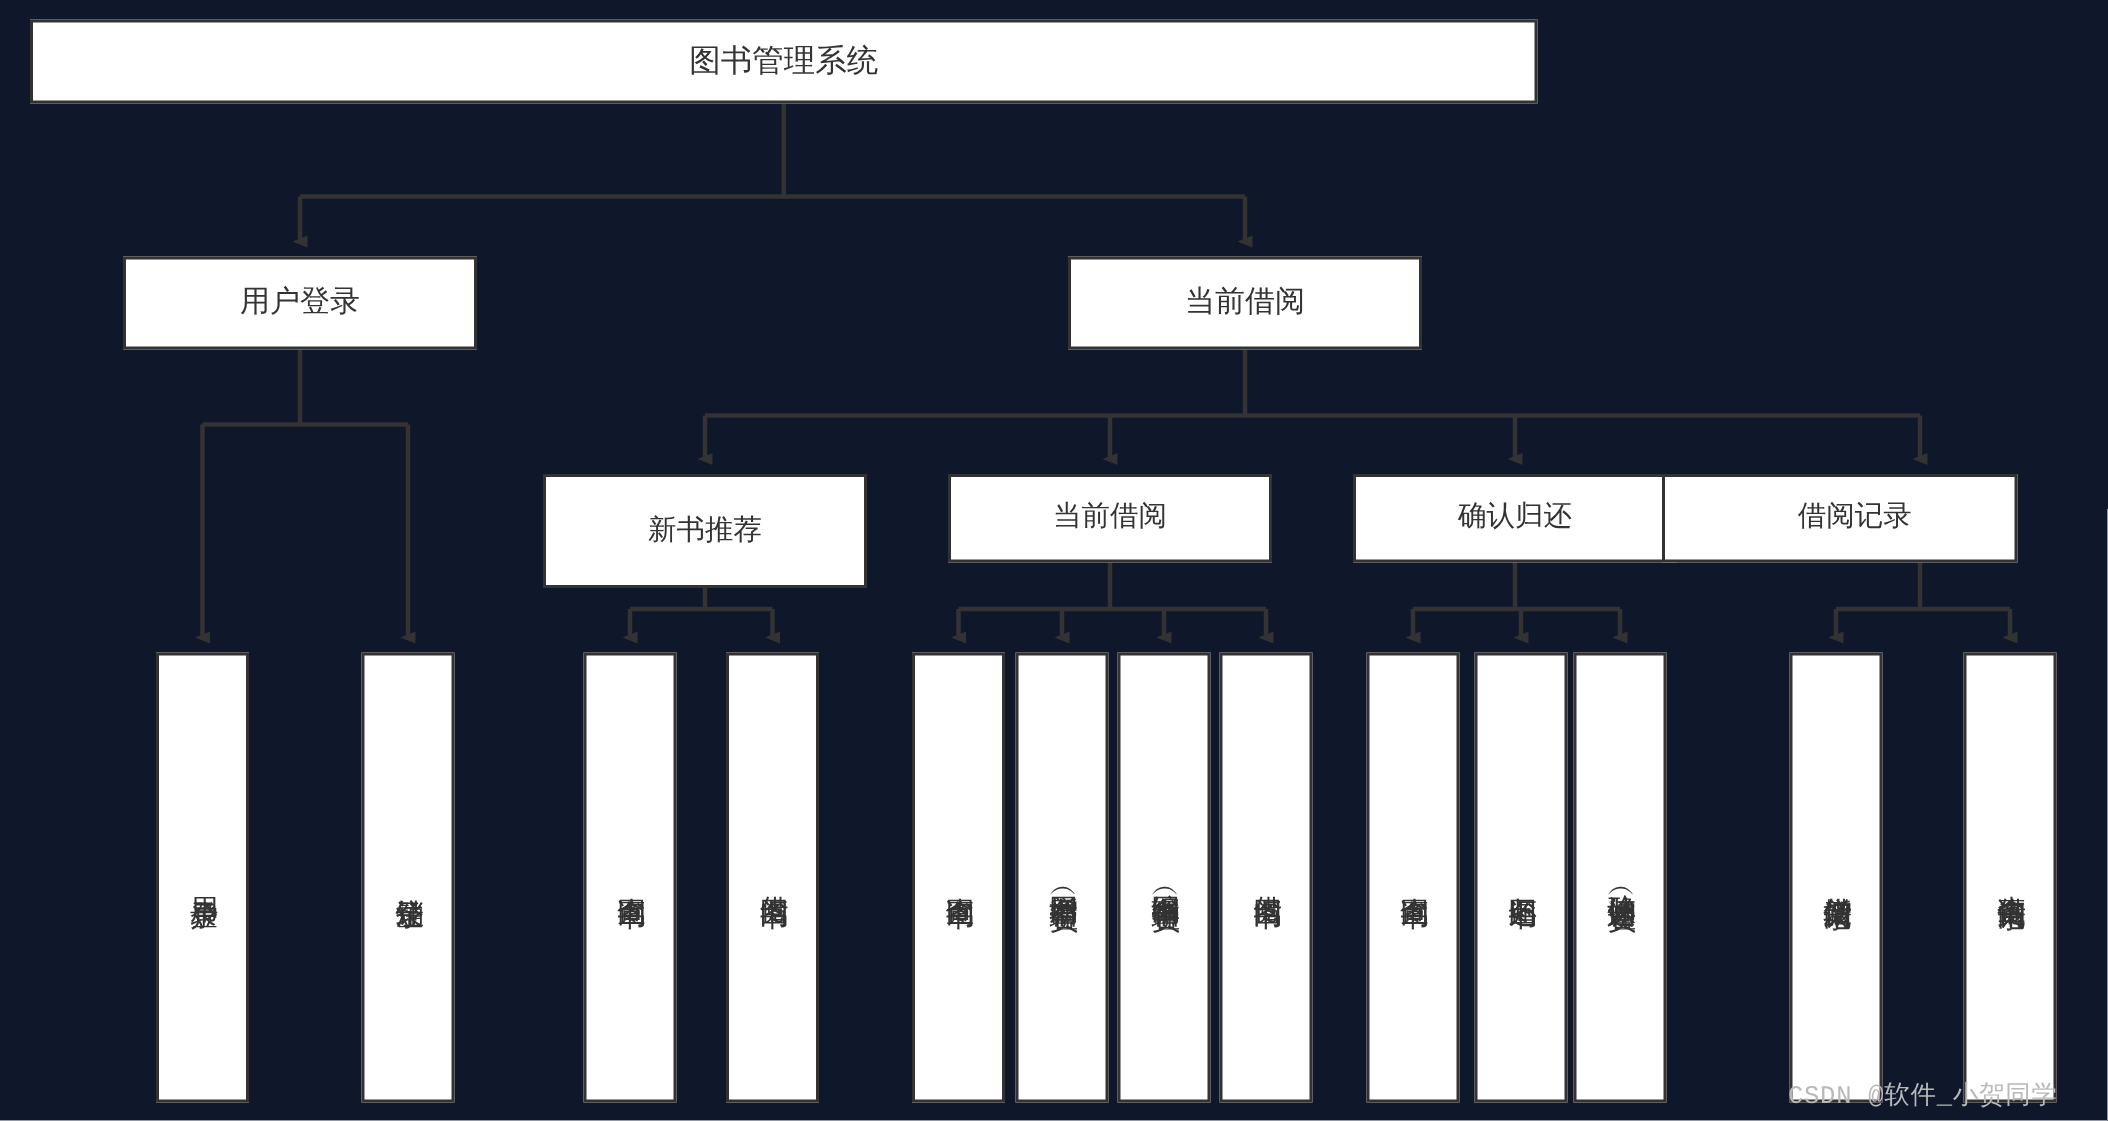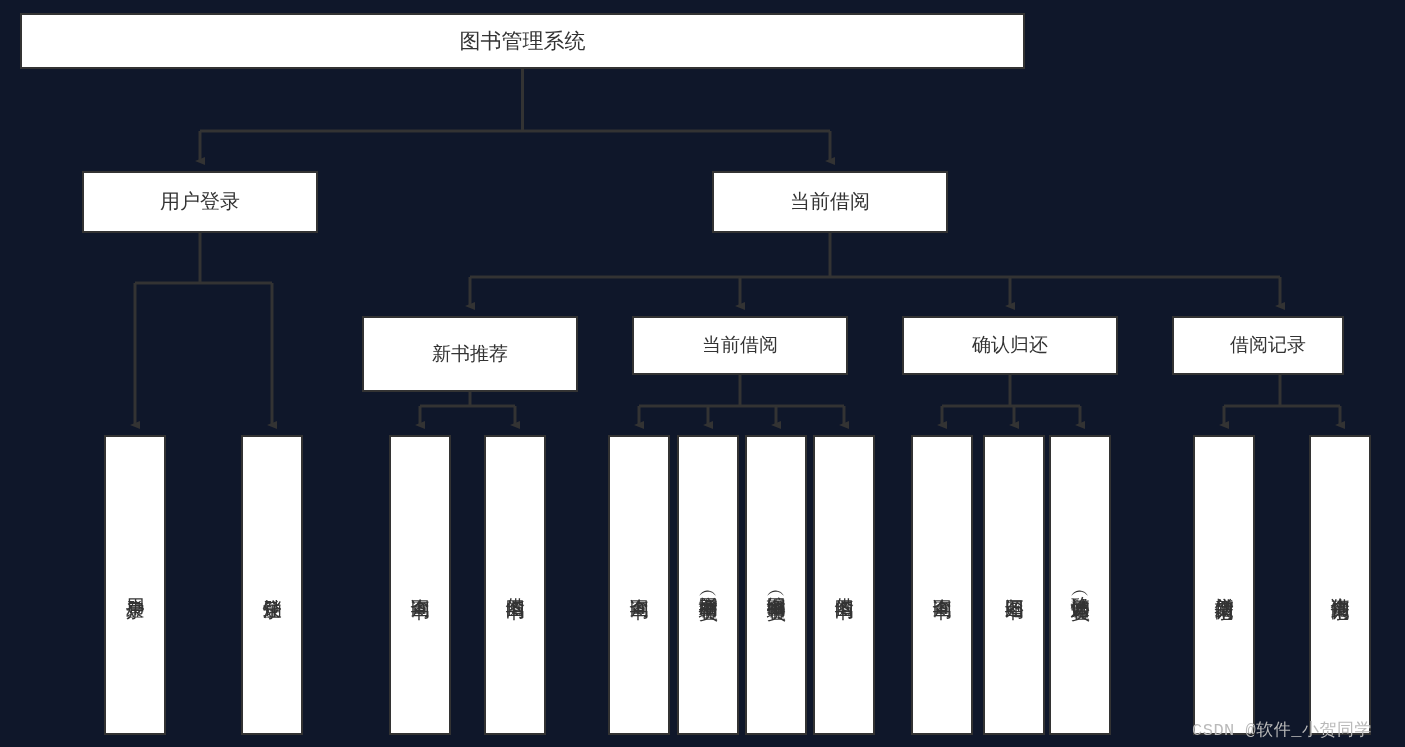--- a/index.html
+++ b/index.html
@@ -131,21 +131,21 @@
 
   <div class="node level3" style="left:362px; top:316px; width:216px; height:76px;">
     <span class="label">新书推荐</span>
   </div>
   <div class="node level3" style="left:632px; top:316px; width:216px; height:59px;">
     <span class="label">当前借阅</span>
   </div>
   <div class="node level3" style="left:902px; top:316px; width:216px; height:59px;">
     <span class="label">确认归还</span>
   </div>
-  <div class="node level3" style="left:1172px; top:316px; width:172px; height:59px;padding-left:20px;">
+  <div class="node level3" style="left:1108px; top:316px; width:237px; height:59px;padding-left:20px;">
     <span class="label">借阅记录</span>
   </div>
 
   <div class="node leaf" style="left:104px; top:435px; width:62px; height:300px;">
     <span class="label">用户登录</span>
   </div>
   <div class="node leaf" style="left:241px; top:435px; width:62px; height:300px;">
     <span class="label">注销登录</span>
   </div>
   <div class="node leaf" style="left:389px; top:435px; width:62px; height:300px;">

